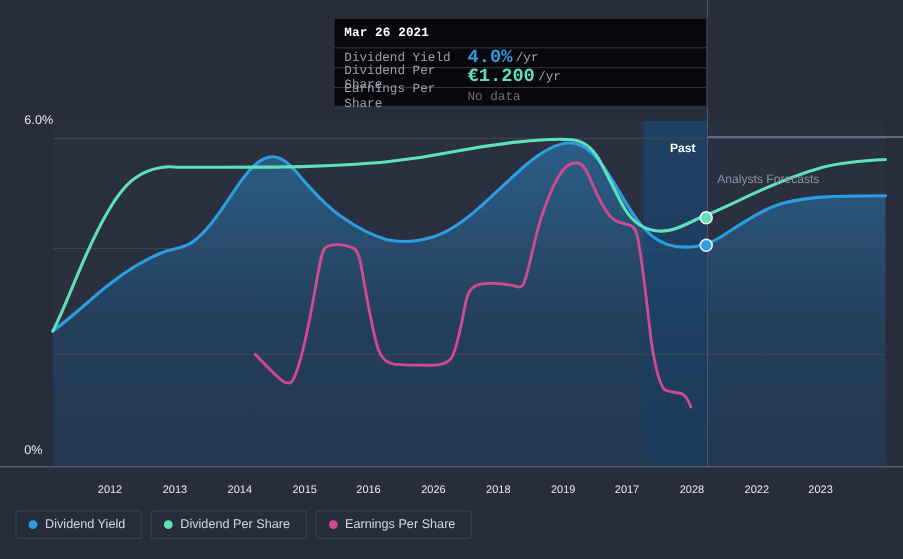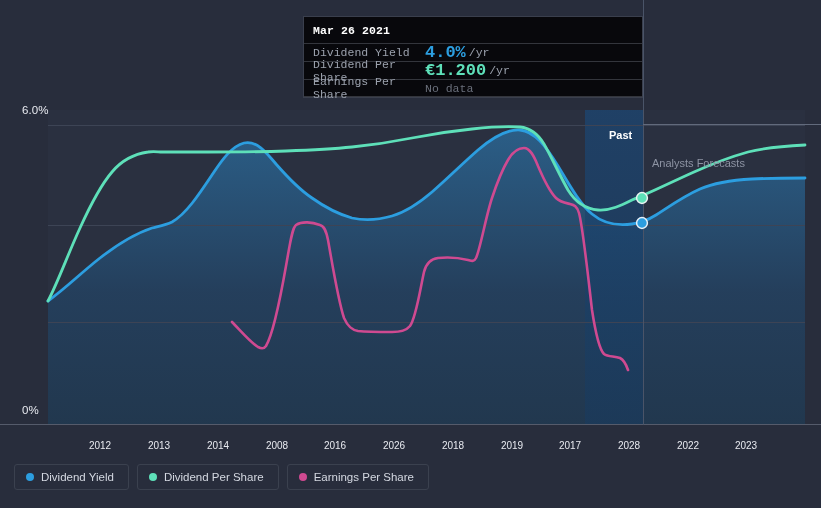--- a/index.html
+++ b/index.html
@@ -270,21 +270,21 @@
       </g>
     </svg>
   </div>
 
   <div class="ylabel" id="ylabel-top">6.0%</div>
   <div class="ylabel" id="ylabel-zero">0%</div>
 
   <div class="xtick" style="left:100px">2012</div>
   <div class="xtick" style="left:159px">2013</div>
   <div class="xtick" style="left:218px">2014</div>
-  <div class="xtick" style="left:277px">2008</div>
+  <div class="xtick" style="left:277px">2015</div>
   <div class="xtick" style="left:335px">2016</div>
   <div class="xtick" style="left:394px">2026</div>
   <div class="xtick" style="left:453px">2018</div>
   <div class="xtick" style="left:512px">2019</div>
   <div class="xtick" style="left:570px">2017</div>
   <div class="xtick" style="left:629px">2028</div>
   <div class="xtick" style="left:688px">2022</div>
   <div class="xtick" style="left:746px">2023</div>
 
   <div class="band-label" id="label-past">Past</div>

